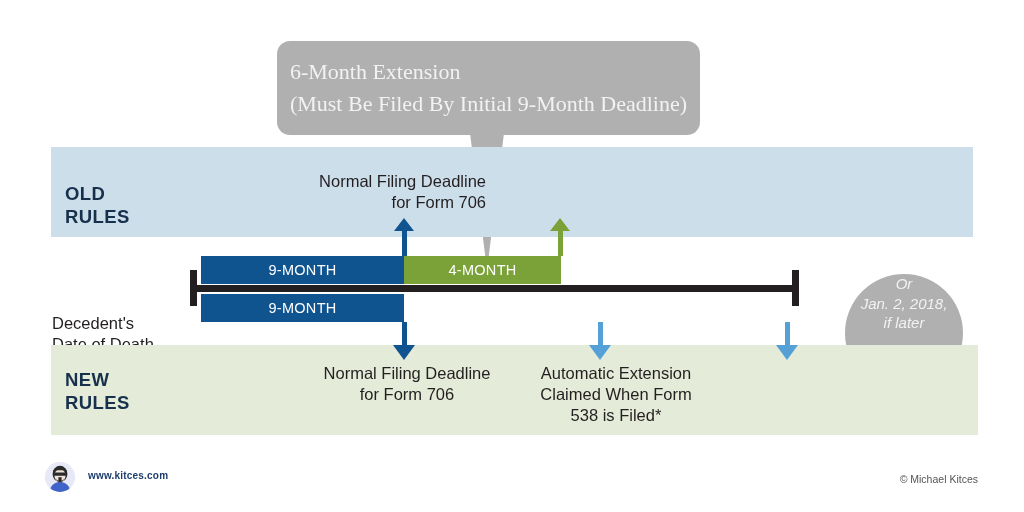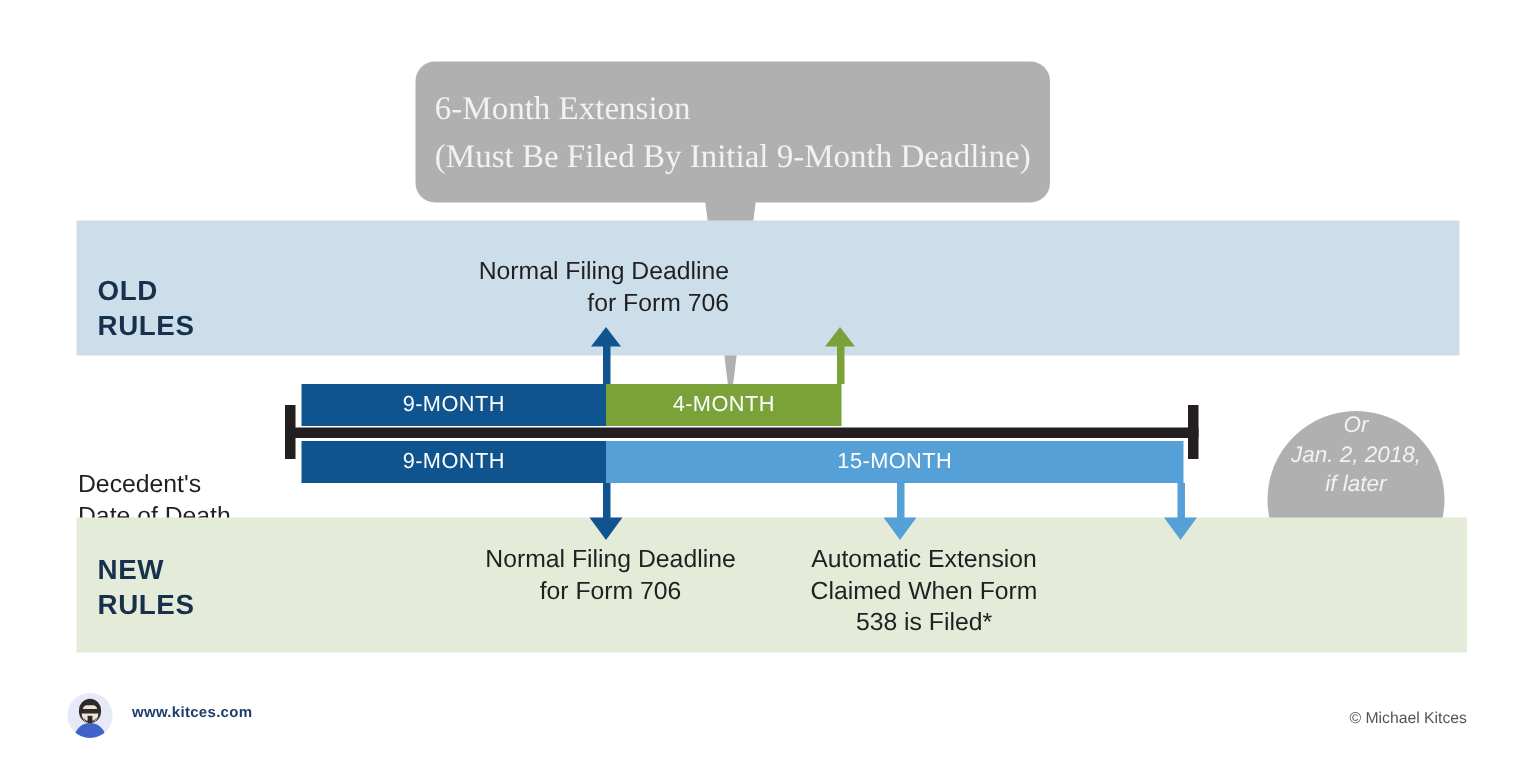--- a/index.html
+++ b/index.html
@@ -252,23 +252,20 @@
   <div id="axis-cap-right" class="axis-cap"></div>
 
   <div id="bar-old-9" class="bar">
     <span class="bar-label">9-MONTH</span>
   </div>
   <div id="bar-old-6" class="bar">
     <span class="bar-label">4-MONTH</span>
   </div>
   <div id="bar-new-9" class="bar">
     <span class="bar-label">9-MONTH</span>
-  </div>
-  <div id="bar-new-15" class="bar">
-    <span class="bar-label">15-MONTH</span>
   </div>
 
   <div id="or-circle">
     <div id="or-circle-text">Or
 Jan. 2, 2018,
 if later</div>
   </div>
 
   <div id="new-band" class="band"></div>
   <div id="new-title" class="band-title">NEW

